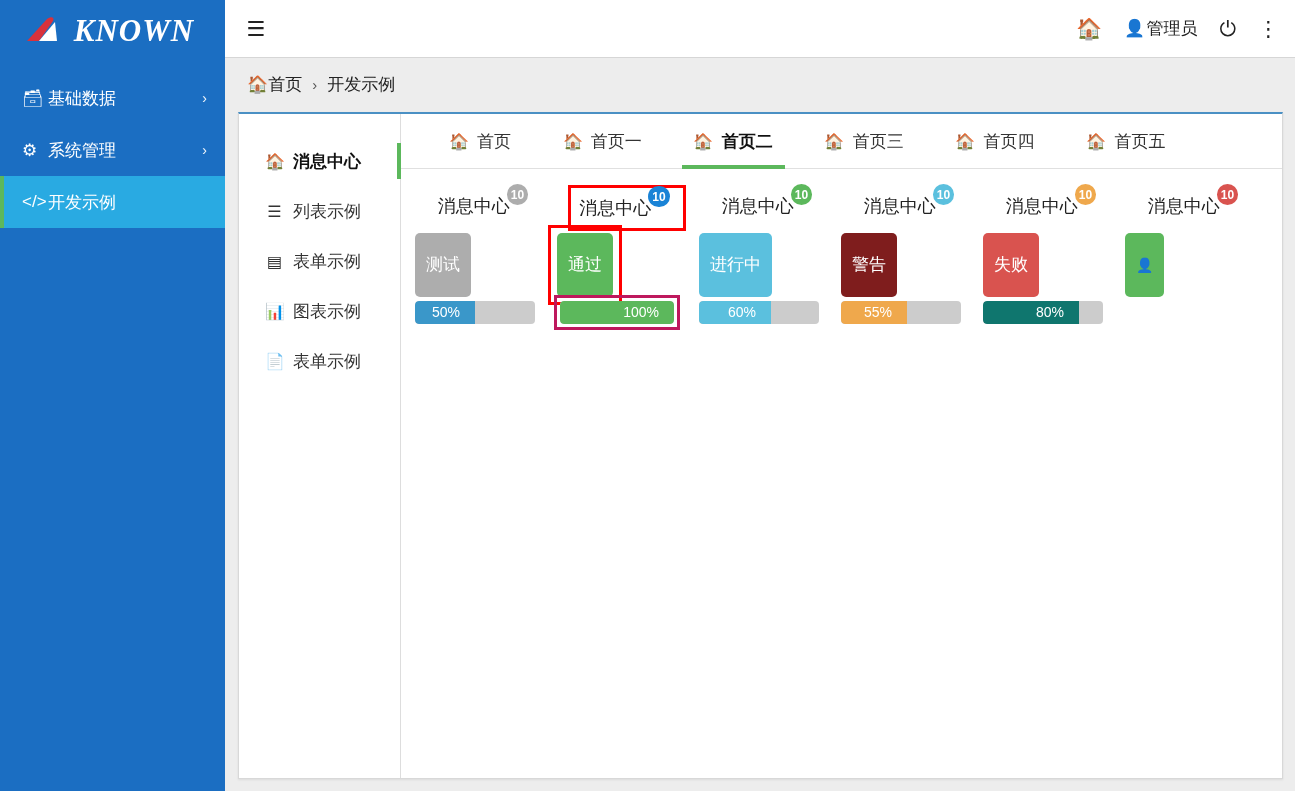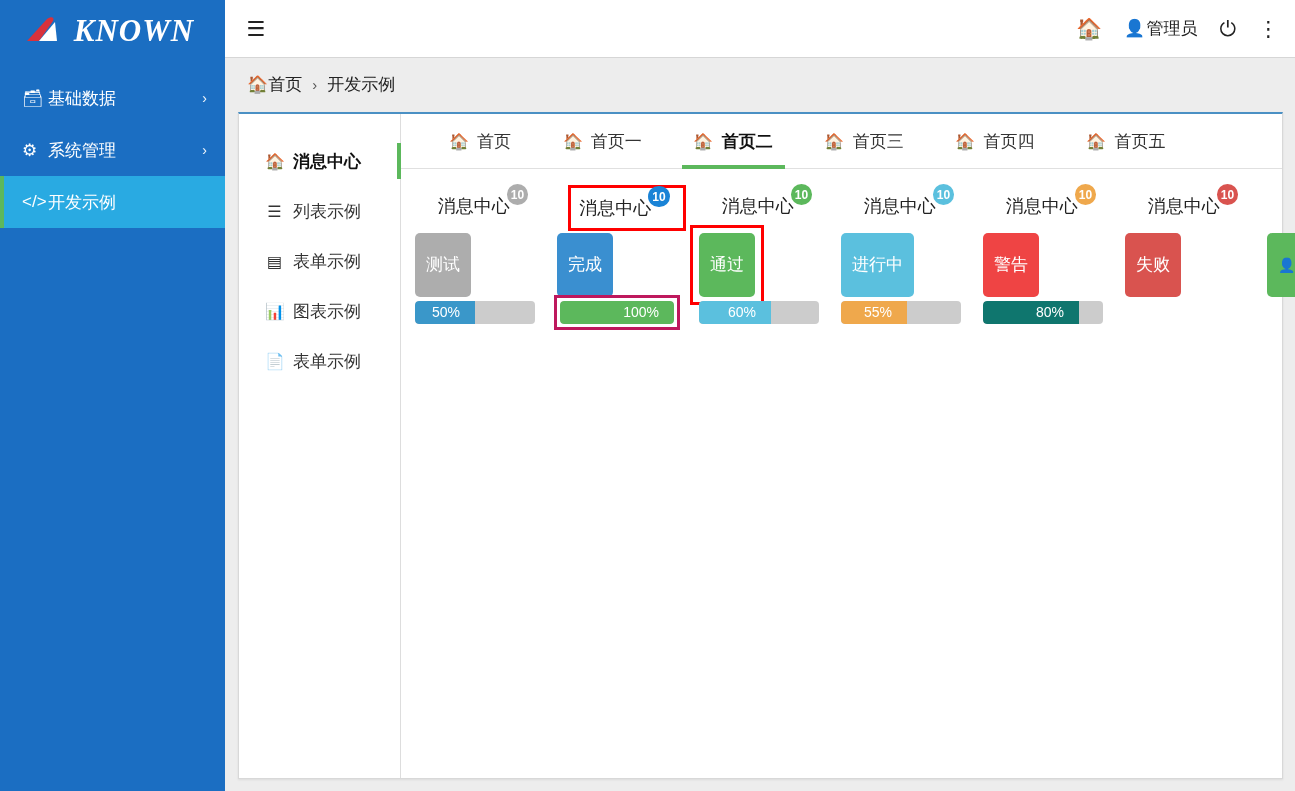--- a/index.html
+++ b/index.html
@@ -320,43 +320,36 @@
 
         <div class="row row-tags">
           <div class="cell">
             <span class="tag-wrap">
               <span class="tag" style="background-color: rgb(173, 173, 173);">
                 <span>测试</span>
               </span>
             </span>
           </div>
           <div class="cell">
-            <span class="tag-wrap">
-              <span class="tag" style="background-color: rgb(58, 143, 208);">
-                <span>完成</span>
-              </span>
-            </span>
-          </div>
-          <div class="cell">
             <span class="tag-wrap boxed">
               <span class="tag" style="background-color: rgb(92, 184, 92);">
                 <span>通过</span>
               </span>
             </span>
           </div>
           <div class="cell">
             <span class="tag-wrap">
               <span class="tag" style="background-color: rgb(91, 192, 222);">
                 <span>进行中</span>
               </span>
             </span>
           </div>
           <div class="cell">
             <span class="tag-wrap">
-              <span class="tag" style="background-color: #ef4444;">
+              <span class="tag" style="background-color: #7f1d1d;">
                 <span>警告</span>
               </span>
             </span>
           </div>
           <div class="cell">
             <span class="tag-wrap">
               <span class="tag" style="background-color: rgb(217, 83, 79);">
                 <span>失败</span>
               </span>
             </span>

